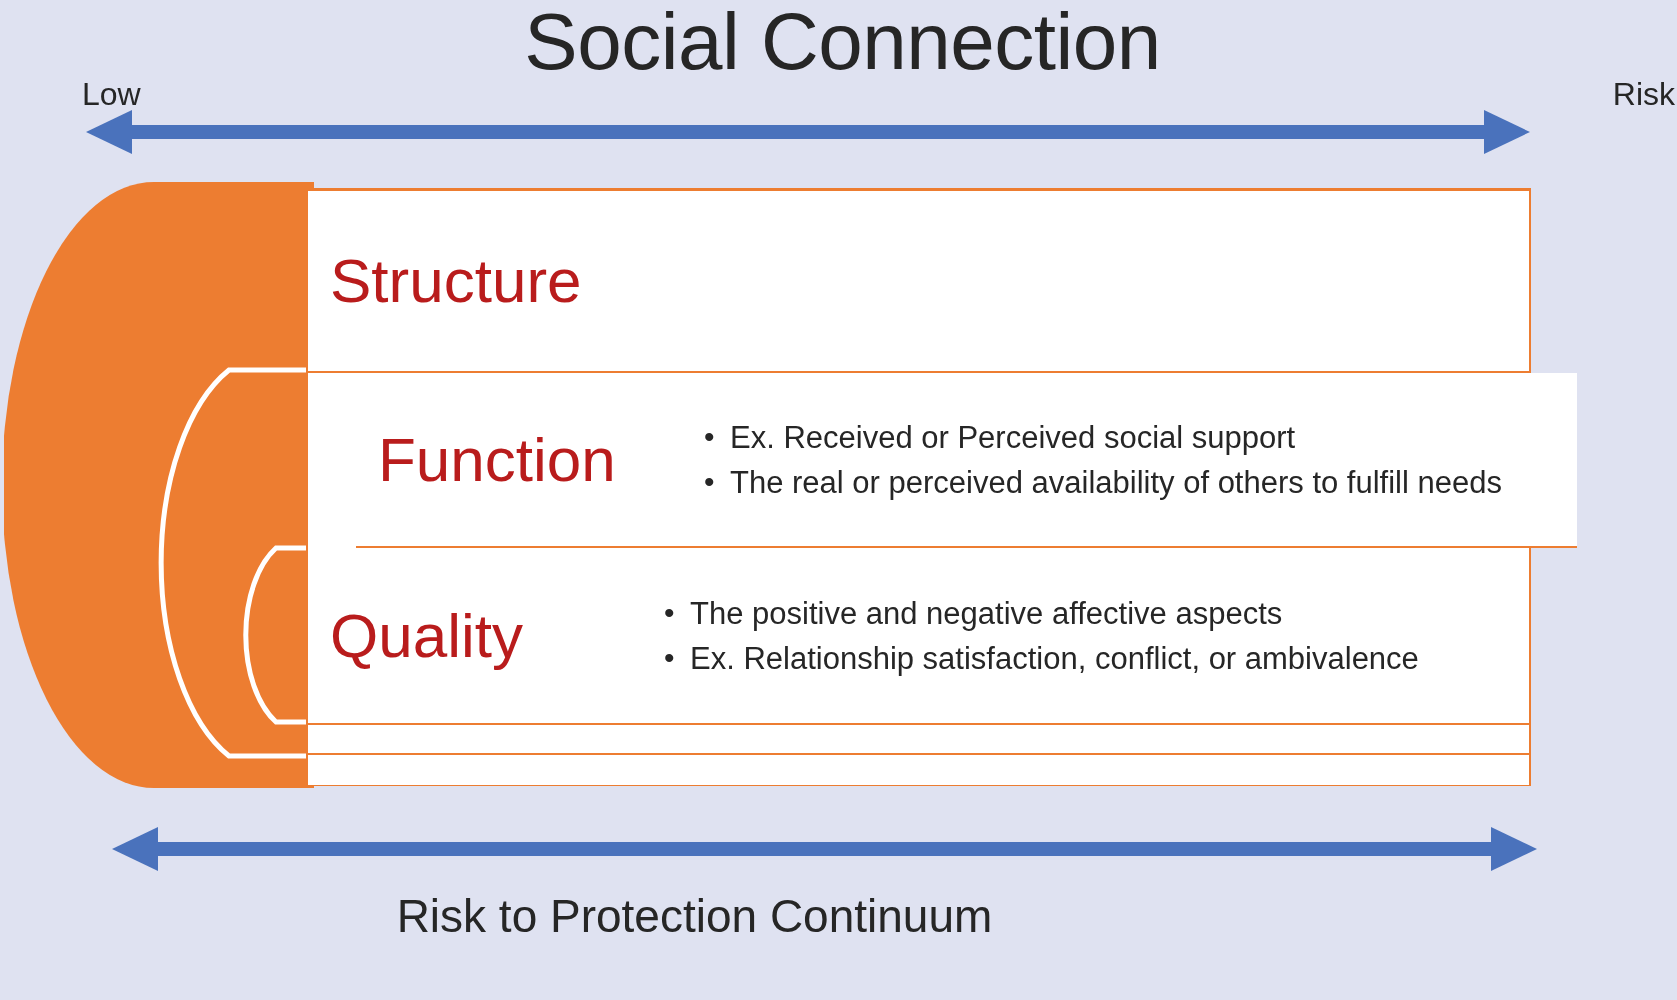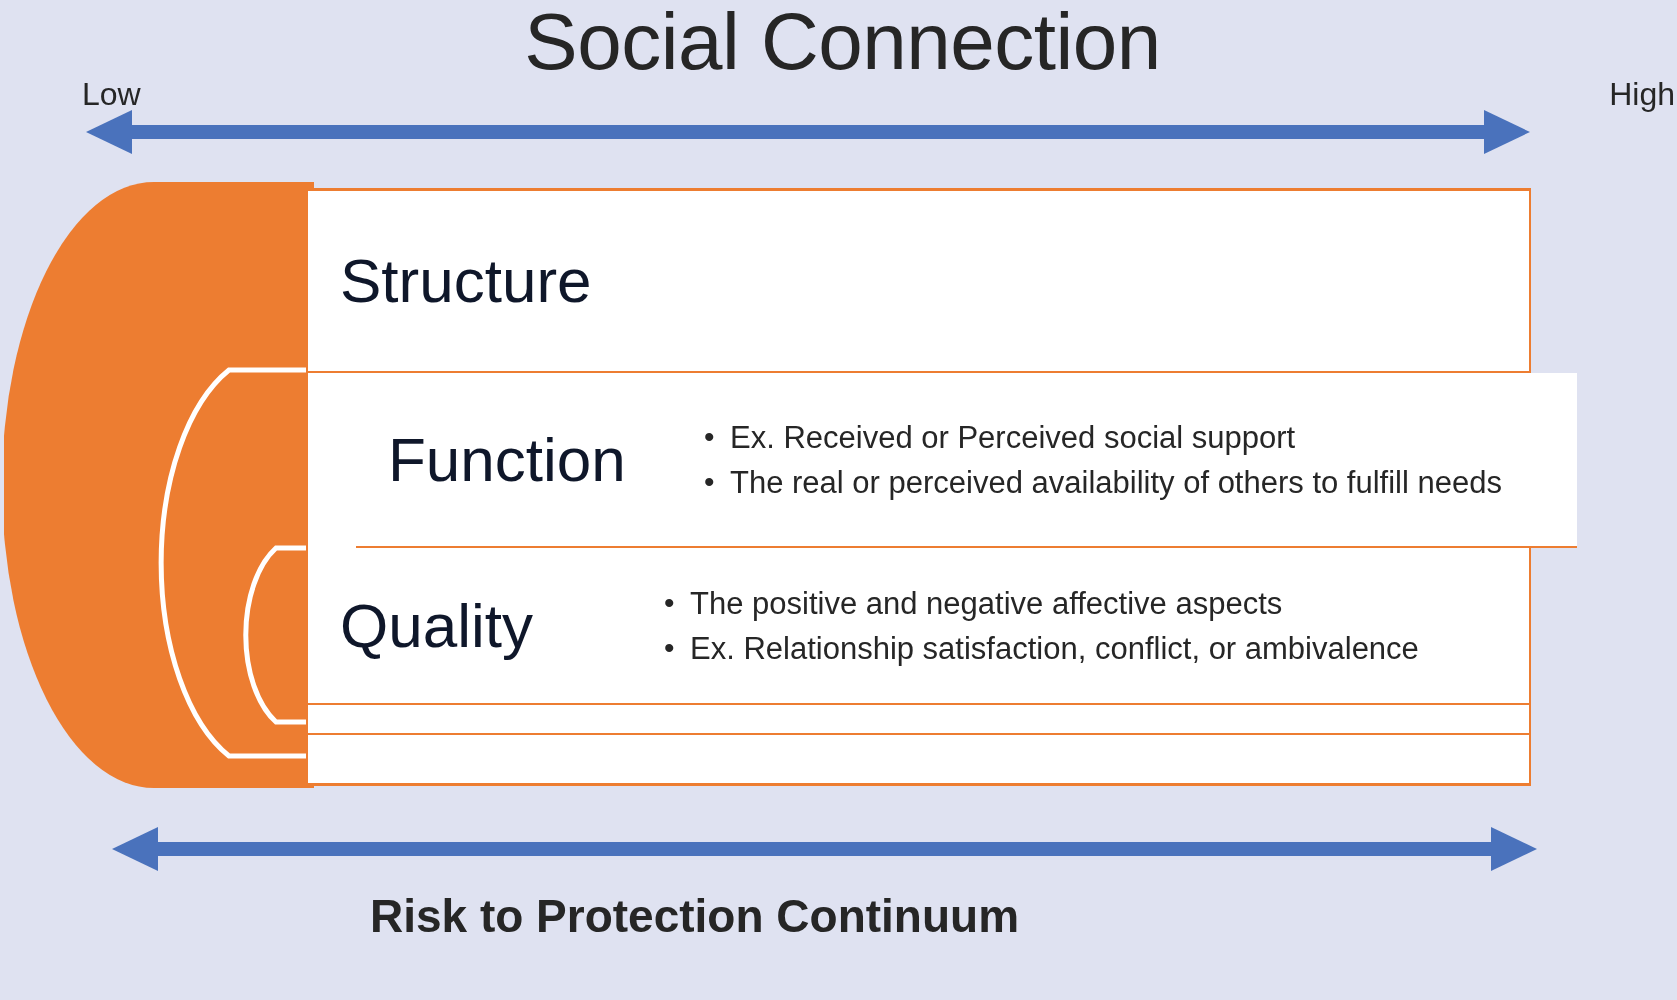--- a/index.html
+++ b/index.html
@@ -82,31 +82,31 @@
     display: flex;
     align-items: center;
     border-bottom: 2px solid #ED7D31;
     background: #ffffff;
     width: 100%;
   }
   .row:last-child { border-bottom: none; }
 
   .row.r1 { height: 182px; }
   .row.r2 { height: 175px; margin-left: 48px; }
-  .row.r3 { height: 157px; }
+  .row.r3 { height: 177px; }
   .row.r4 { height: 30px; }
   .row.r5 { height: 30px; }
 
   .cat-cell {
     width: 310px;
     flex: 0 0 310px;
-    padding-left: 32px;
+    padding-left: 22px;
     font-size: 62px;
     line-height: 70px;
-    color: #0f172a;
+    color: #b91c1c;
     white-space: nowrap;
   }
 
   .bullets-cell {
     flex: 1 1 auto;
     padding-right: 30px;
     padding-left: 4px;
   }
 
   .bullets-cell ul {
@@ -139,32 +139,31 @@
   .caption {
     position: absolute;
     left: 0;
     top: 888px;
     width: 1381px;
     text-align: center;
     font-size: 46px;
     line-height: 56px;
     color: #262626;
     white-space: nowrap;
-    font-weight: bold;
   }
 </style>
 </head>
 <body>
 
 <div id="stage">
 
   <div class="title">Social Connection</div>
 
   <div class="scale-label low">Low</div>
-  <div class="scale-label high">High</div>
+  <div class="scale-label high">Risk</div>
 
   <svg id="top-arrow" class="arrow-svg" width="1444" height="48" viewBox="0 0 1444 48">
     <g fill="#4A72BC">
       <polygon points="0,24 46,2 46,46"></polygon>
       <polygon points="1444,24 1398,2 1398,46"></polygon>
       <rect x="44" y="17" width="1356" height="14"></rect>
     </g>
   </svg>
 
   <svg id="arcs" width="310" height="610" viewBox="0 0 310 610">

